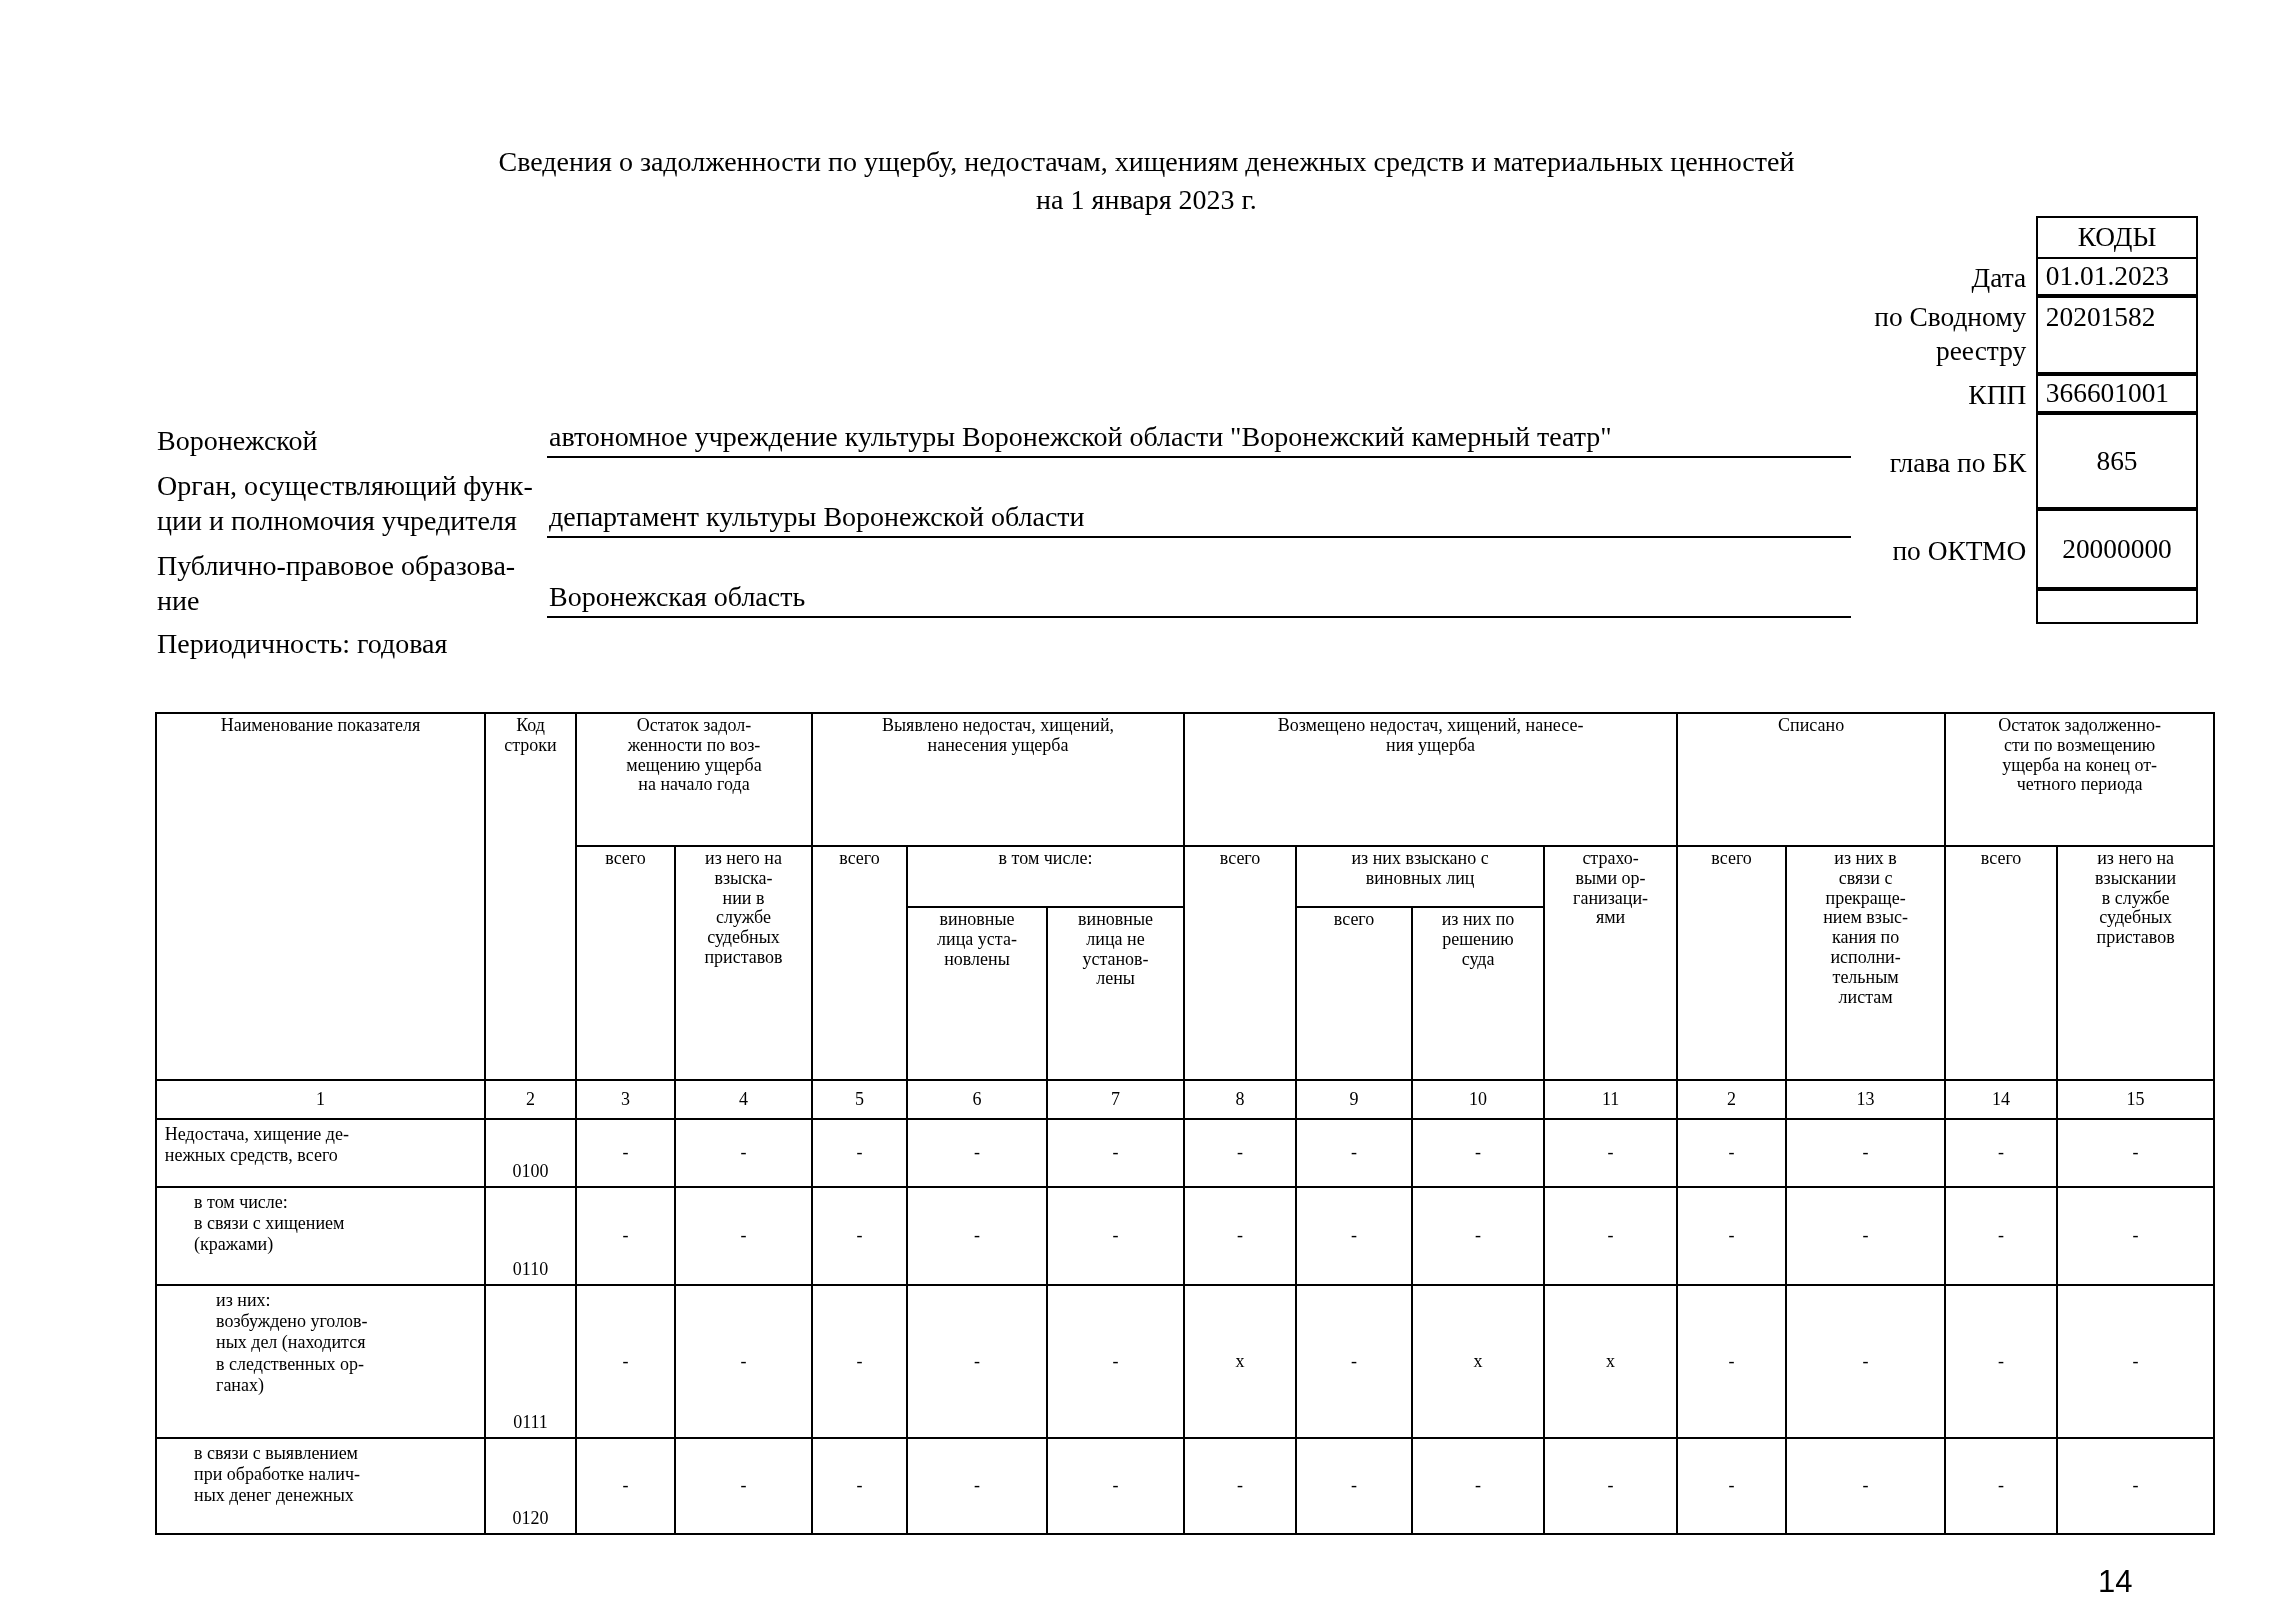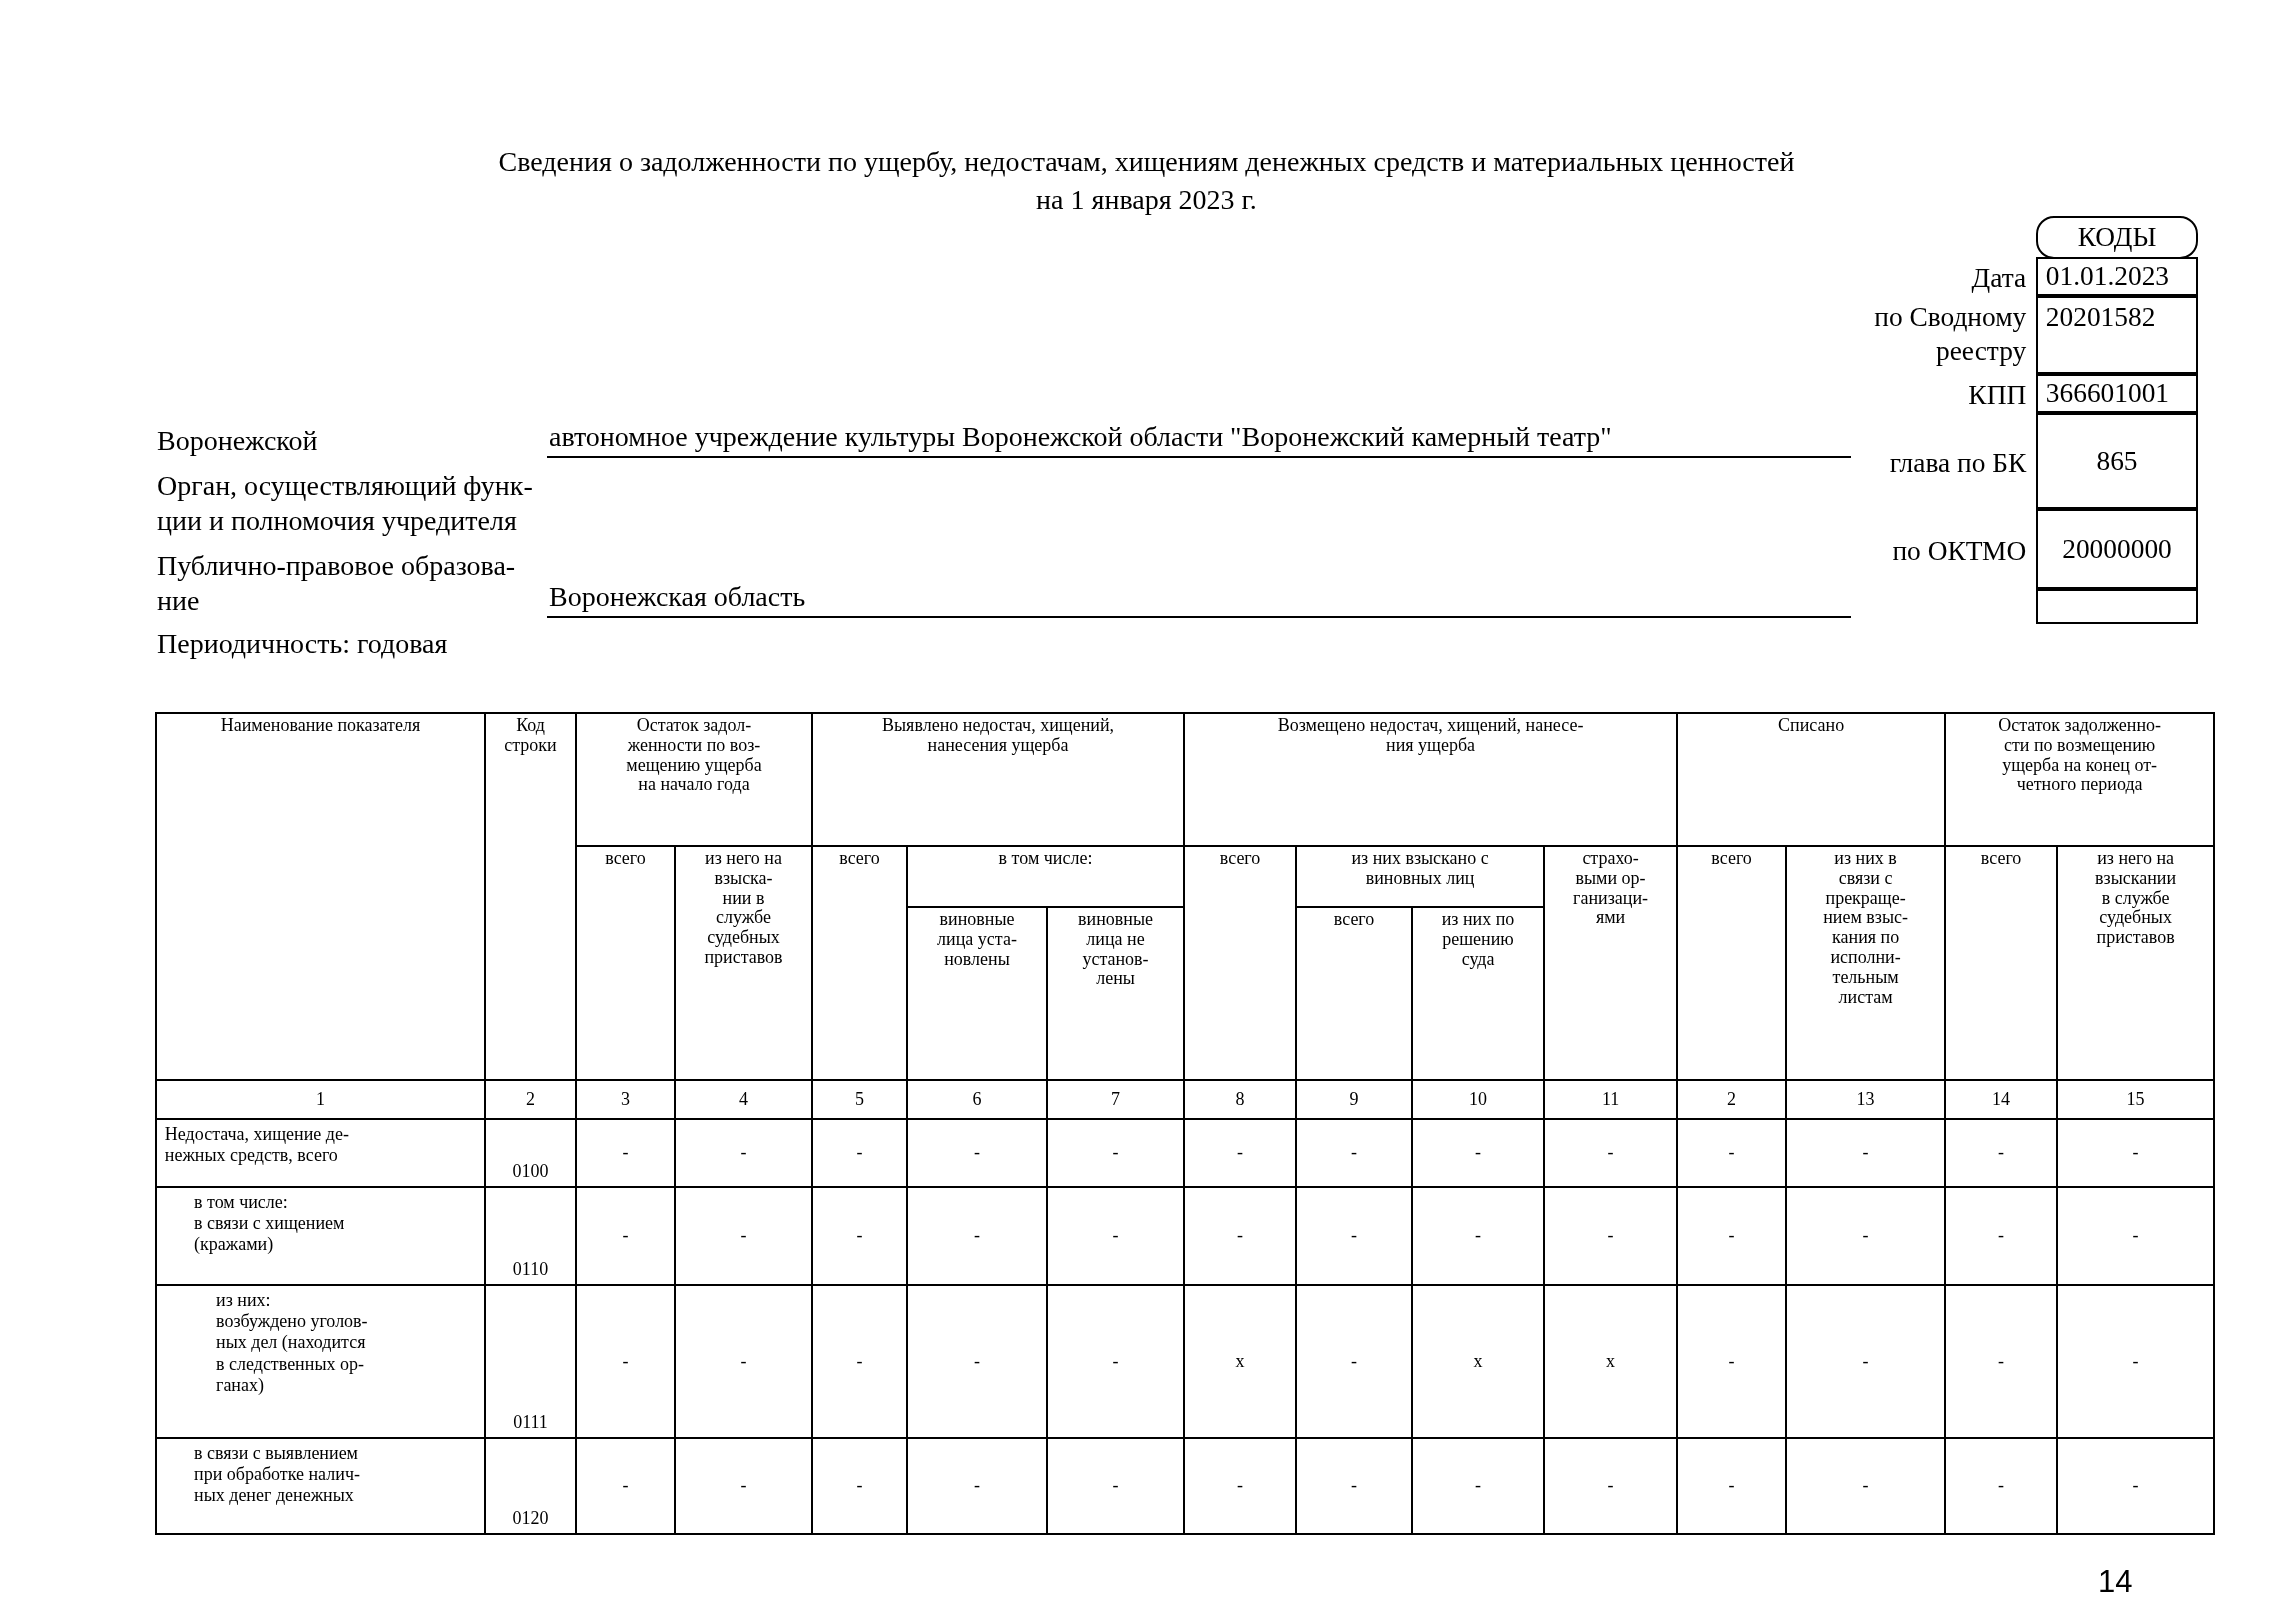--- a/index.html
+++ b/index.html
@@ -44,21 +44,21 @@
   }
   .codes-label.top { align-items: flex-start; padding-top: 2px; }
   .codes-value {
     width: 162px;
     border: 2px solid #000;
     margin-top: -2px;
     display: flex;
     align-items: center;
     padding-left: 7.8px;
   }
-  .codes-row:first-child .codes-value { margin-top: 0; border-radius: 18px; }
+  .codes-row:first-child .codes-value { margin-top: 0; }
   .codes-value.vtop { align-items: flex-start; padding-top: 3.9px; }
   .codes-value.center { justify-content: center; padding-left: 0; }
   .h44 { height: 43px; } .h40 { height: 39px; } .h80 { height: 78px; }
   .h98 { height: 96px; } .h82 { height: 80px; } .h36 { height: 35px; }
 
   
   .fields {
     position: absolute;
     top: 420px; left: 157px;
     width: 1694px;
@@ -150,20 +150,21 @@
 </div>
 
 <div class="fields">
   <div class="field-row">
     <div class="field-label">Воронежской</div>
     <div class="field-value">автономное учреждение культуры Воронежской области "Воронежский камерный театр"</div>
   </div>
   <div class="field-row">
     <div class="field-label">Орган, осуществляющий функ-
 ции и полномочия учредителя</div>
+    <div class="field-value">департамент культуры Воронежской области</div>
   </div>
   <div class="field-row">
     <div class="field-label">Публично-правовое образова-
 ние</div>
     <div class="field-value">Воронежская область</div>
   </div>
   <div class="periodicity">Периодичность: годовая</div>
 </div>
 
 <table class="main-table">

